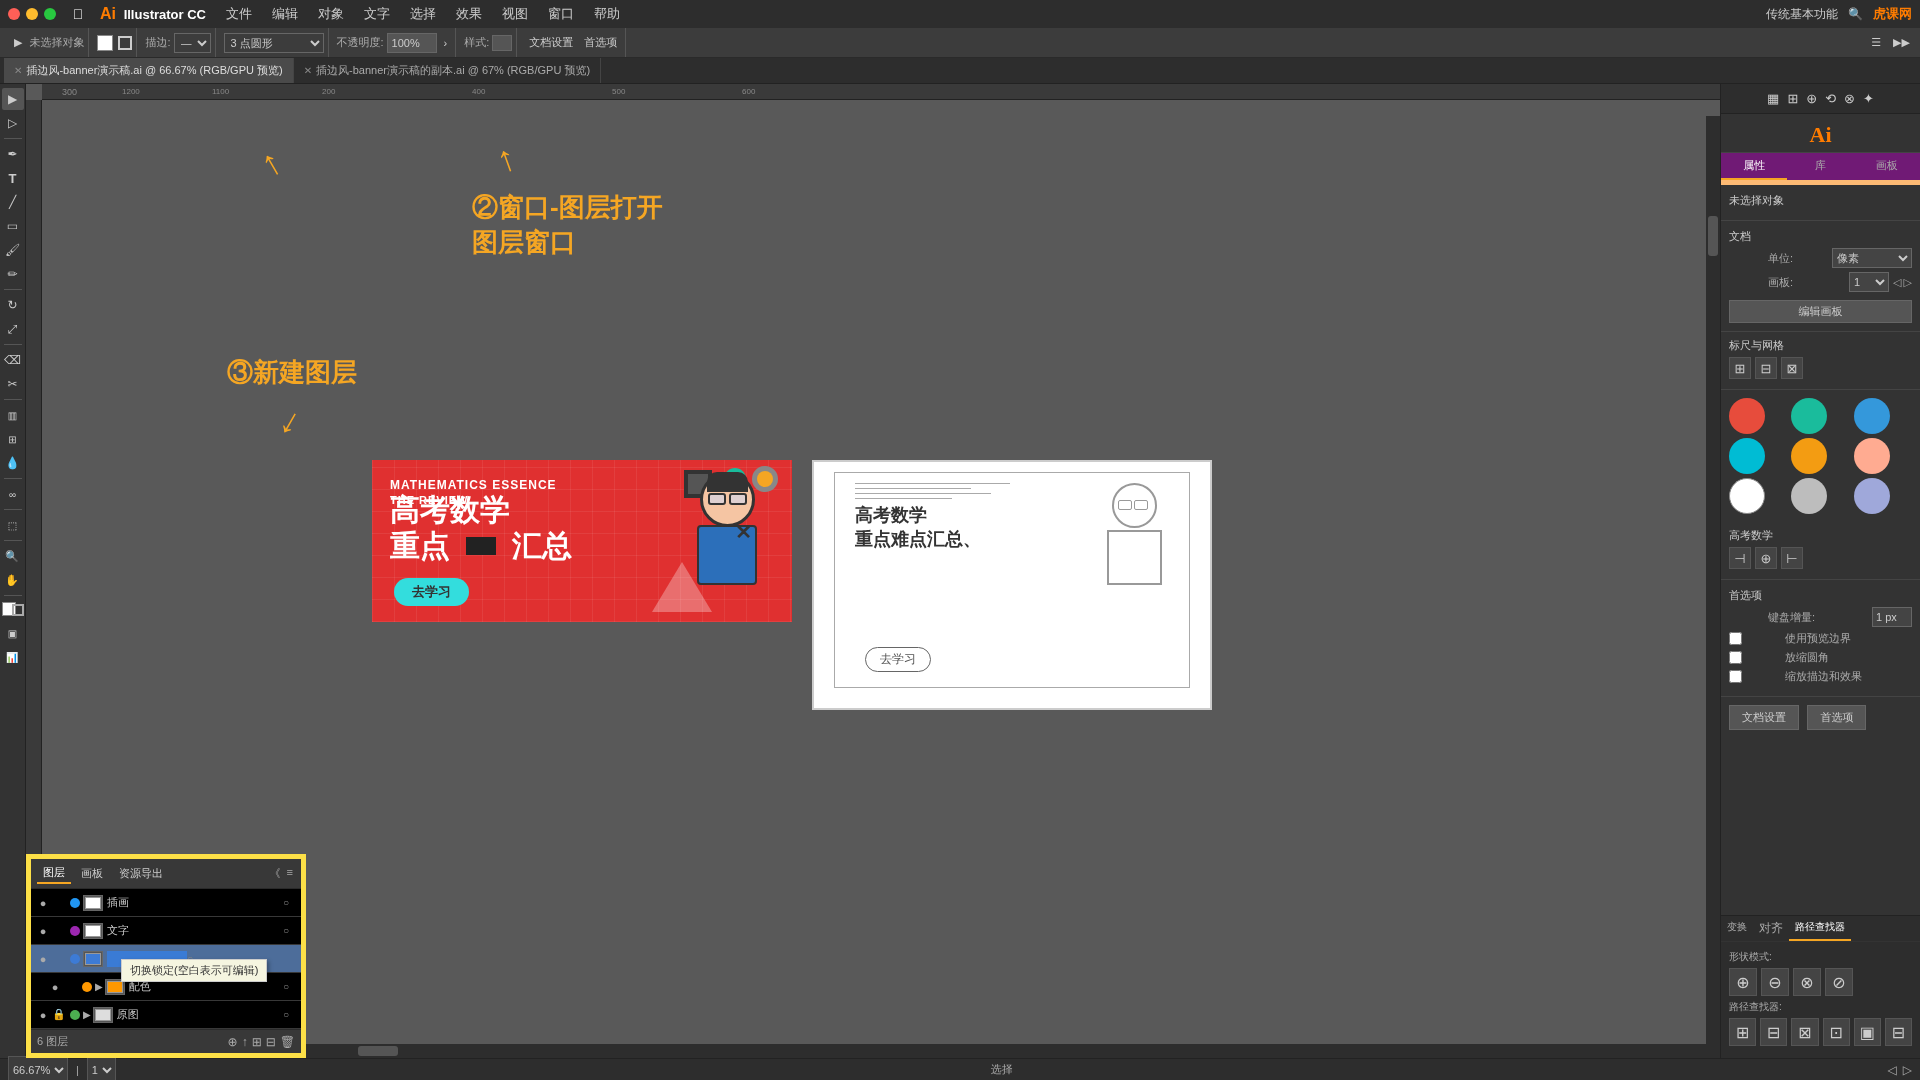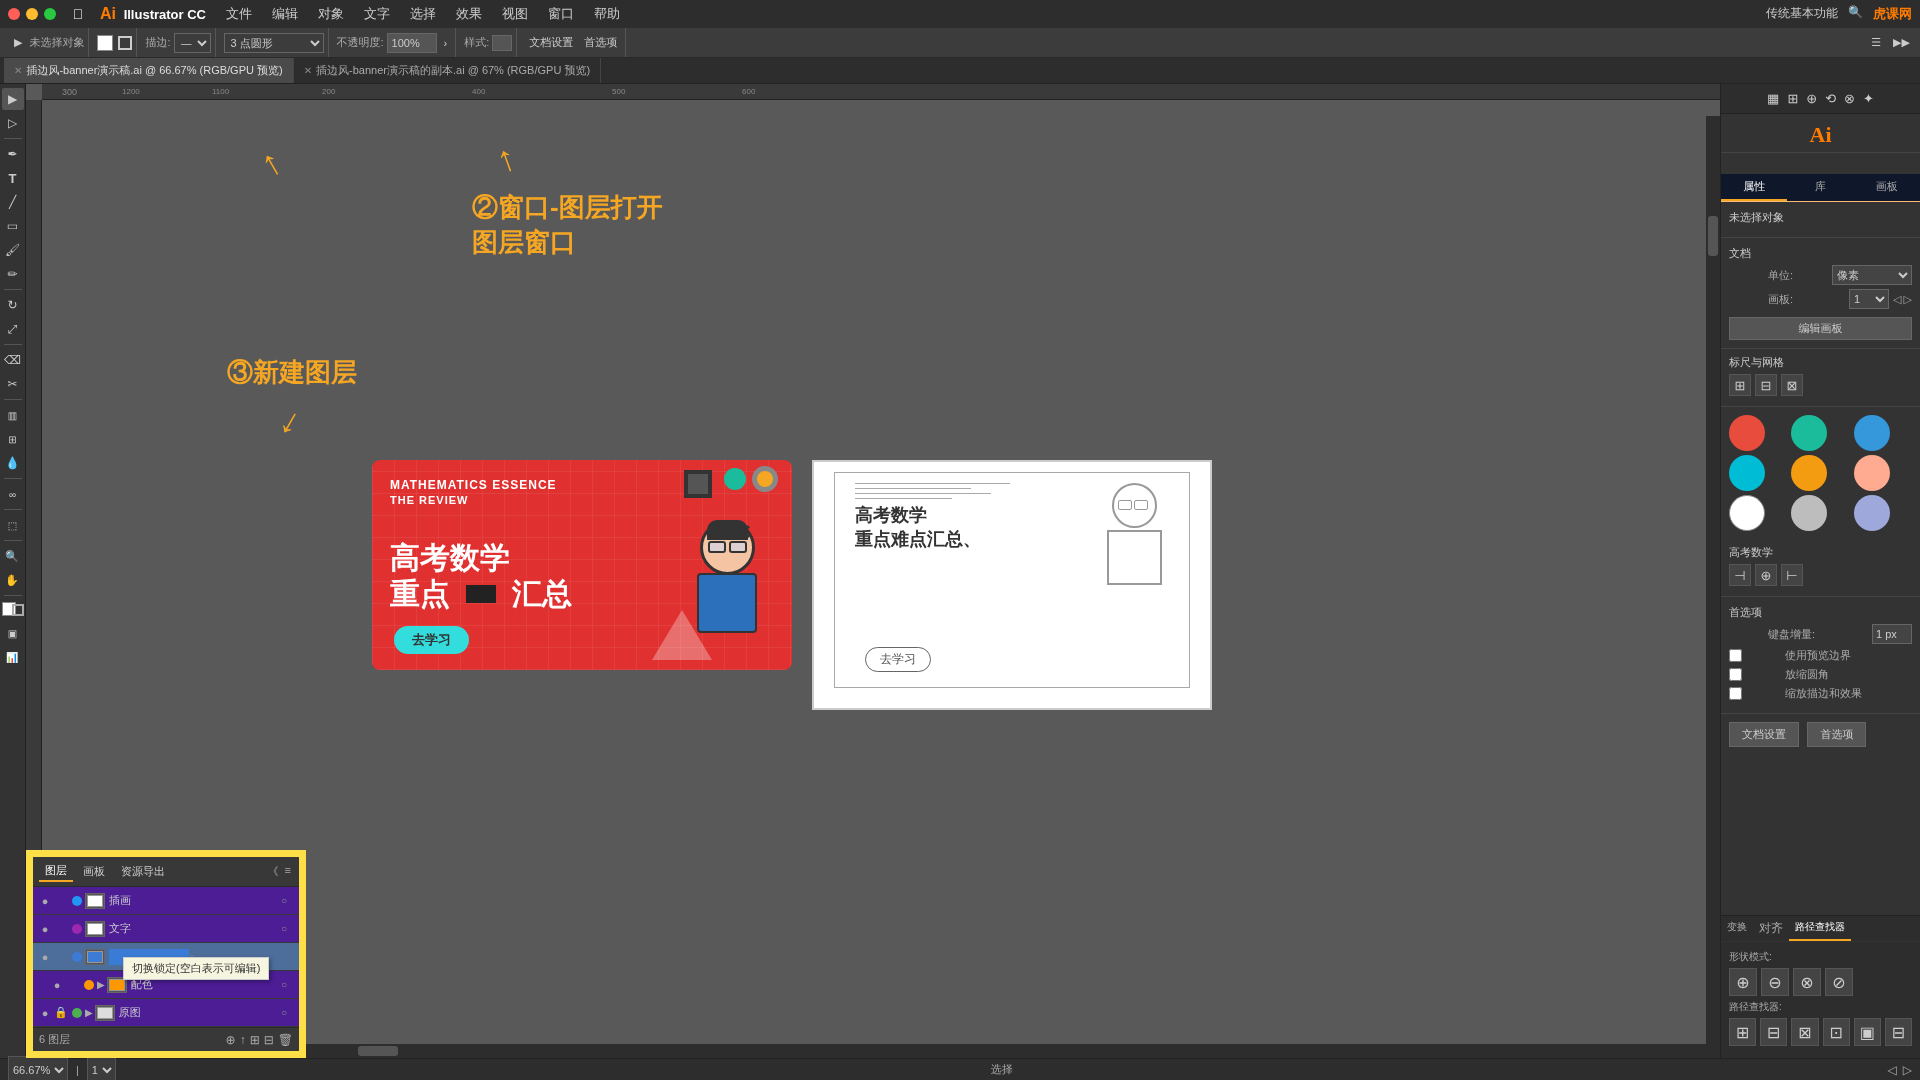--- a/index.html
+++ b/index.html
@@ -11,21 +11,21 @@
       display: flex; align-items: center; padding: 0 8px; gap: 4px;
       position: relative; z-index: 100;
     }
     .menu-apple { width: 20px; height: 20px; display: flex; align-items: center; justify-content: center; color: #fff; font-size: 14px; }
     .menu-item { color: #ccc; font-size: 13px; padding: 2px 8px; cursor: pointer; }
     .menu-dots { display: flex; gap: 6px; margin-right: 8px; }
     .dot { width: 12px; height: 12px; border-radius: 50%; }
     .dot-red { background: #ff5f57; }
     .dot-yellow { background: #febc2e; }
     .dot-green { background: #28c840; }
-    .menu-right { margin-left: auto; display: flex; align-items: flex-start; gap: 10px; }
+    .menu-right { margin-left: auto; display: flex; align-items: center; gap: 10px; }
     .menu-right-text { color: #ccc; font-size: 12px; }
     .tiger-logo { color: #ff7c00; font-size: 13px; font-weight: bold; }
 
     
     .toolbar {
       width: 100%; height: 30px; background: #3c3c3c;
       display: flex; align-items: center; padding: 0 6px; gap: 4px;
       border-bottom: 1px solid #2a2a2a;
     }
     .toolbar-section { display: flex; align-items: center; gap: 3px; padding: 0 4px; border-right: 1px solid #555; height: 100%; }
@@ -65,41 +65,41 @@
     .canvas-content { position: absolute; top: 16px; left: 16px; right: 0; bottom: 0; overflow: hidden; }
     
     
     .ruler-mark { color: #888; font-size: 9px; position: absolute; }
 
     
     .right-panel {
       width: 200px; background: #333; border-left: 1px solid #222;
       display: flex; flex-direction: column; overflow: hidden;
     }
-    .panel-tabs { display: flex; background: #0f172a; border-bottom: 1px solid #fdba74; margin-top: 21px; }
+    .panel-tabs { display: flex; background: #701a75; border-bottom: 5px solid #fdba74; }
     .panel-tab { flex: 1; text-align: center; padding: 5px 2px; font-size: 11px; color: #aaa; cursor: pointer; }
     .panel-tab.active { color: #fff; border-bottom: 2px solid #f5a623; }
     .panel-section { padding: 8px; border-bottom: 1px solid #444; }
     .panel-title { color: #ccc; font-size: 11px; margin-bottom: 4px; }
     .panel-row { display: flex; align-items: center; gap: 4px; margin-bottom: 4px; }
     .panel-label { color: #aaa; font-size: 11px; flex: 1; margin-left: 39px; }
     .panel-select { background: #444; border: 1px solid #666; color: #ccc; font-size: 11px; height: 20px; width: 80px; }
     .panel-input { background: #444; border: 1px solid #666; color: #ccc; font-size: 11px; height: 20px; width: 40px; padding: 0 3px; }
     .panel-btn { background: #555; border: 1px solid #666; color: #ccc; font-size: 11px; padding: 3px 8px; cursor: pointer; }
     .color-grid { display: grid; grid-template-columns: repeat(3, 1fr); gap: 4px; padding: 8px; }
     .color-swatch { width: 36px; height: 36px; border-radius: 50%; cursor: pointer; }
 
     
     .layers-panel {
       position: absolute;
       bottom: 22px;
       left: 26px;
       width: 280px;
-      background: #4c1d95;
-      border: 7px solid #fde047;
+      background: #000000;
+      border: 5px solid #fde047;
       z-index: 50;
     }
     .layers-header { display: flex; align-items: center; padding: 4px 6px; background: #383838; border-bottom: 1px solid #2a2a2a; gap: 4px; }
     .layers-tab { font-size: 11px; color: #ccc; cursor: pointer; padding: 2px 6px; }
     .layers-tab.active { color: #fff; border-bottom: 2px solid #f5a623; }
     .layers-controls { margin-left: auto; display: flex; gap: 2px; }
     .layers-ctrl-btn { color: #aaa; font-size: 11px; cursor: pointer; padding: 2px; }
     .layer-item { display: flex; align-items: center; padding: 2px 4px; height: 28px; border-bottom: 1px solid #383838; cursor: pointer; }
     .layer-item:hover, .layer-item.active { background: #4d6d9a; }
     .layer-eye { width: 16px; height: 16px; display: flex; align-items: center; justify-content: center; color: #aaa; font-size: 11px; cursor: pointer; }
@@ -294,21 +294,21 @@
         <div>②窗口-图层打开</div>
         <div>图层窗口</div>
       </div>
 
       <div style="position:absolute; top:38px; left:455px; color:#f5a623; font-size:36px; transform: rotate(-20deg);">↑</div>
 
       <div style="position:absolute; top:255px; left:185px; color:#f5a623; font-size:26px; font-weight:bold; font-family:'Arial';">③新建图层</div>
 
       <div style="position:absolute; top:300px; left:240px; color:#f5a623; font-size:36px; transform: rotate(30deg);">↓</div>
 
-      <div style="position:absolute; top:360px; left:330px; width:420px; height:210px; background:#e03030; border-radius:8px; overflow:hidden;">
+      <div style="position:absolute; top:360px; left:330px; width:420px; height:162px; background:#e03030; border-radius:0; overflow:hidden;">
 
         <div style="position:absolute;top:0;left:0;right:0;bottom:0;background-image:repeating-linear-gradient(0deg,rgba(255,255,255,0.07) 0,rgba(255,255,255,0.07) 1px,transparent 1px,transparent 22px),repeating-linear-gradient(90deg,rgba(255,255,255,0.07) 0,rgba(255,255,255,0.07) 1px,transparent 1px,transparent 22px);"></div>
 
         <div style="position:absolute;top:18px;left:18px;color:#fff;font-size:12px;font-weight:bold;letter-spacing:1px;font-family:Arial;">MATHEMATICS ESSENCE</div>
         <div style="position:absolute;top:34px;left:18px;color:#fff;font-size:11px;font-weight:bold;letter-spacing:1px;font-family:Arial;">THE REVIEW</div>
 
         <div style="position:absolute;top:10px;right:80px;width:28px;height:28px;background:#333;display:flex;align-items:center;justify-content:center;">
           <div style="width:20px;height:20px;background:#555;"></div>
         </div>
         <div style="position:absolute;top:8px;right:46px;width:22px;height:22px;border-radius:50%;background:#1abc9c;"></div>

